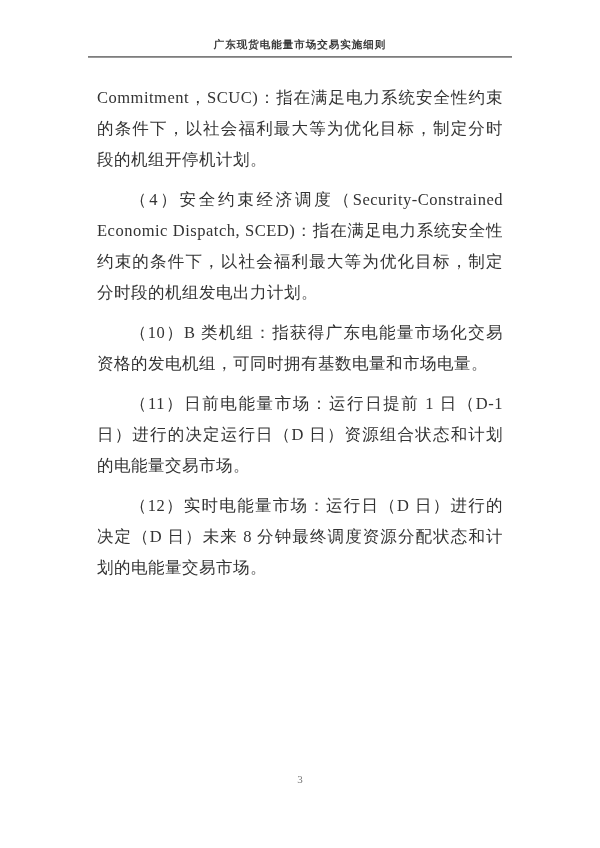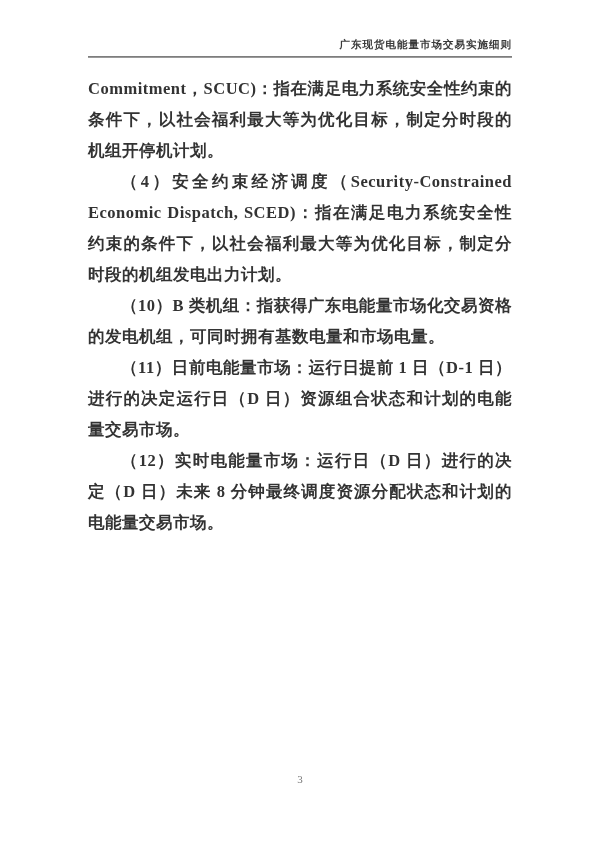--- a/index.html
+++ b/index.html
@@ -14,21 +14,21 @@
     background: #ffffff;
     overflow: hidden;
     font-family: "Liberation Serif", "DejaVu Serif", serif;
     color: #333333;
   }
   .running-header {
     position: absolute;
     top: 38px;
     left: 88px;
     width: 424px;
-    text-align: right;
+    text-align: center;
     font-family: "Liberation Sans", "DejaVu Sans", sans-serif;
     font-size: 10.5px;
     font-weight: 600;
     letter-spacing: 1px;
     color: #3a3a3a;
     white-space: nowrap;
   }
   .header-rule {
     position: absolute;
     top: 56px;
@@ -41,23 +41,22 @@
     position: absolute;
     top: 73px;
     left: 88px;
     width: 424px;
     font-size: 16.5px;
     line-height: 31px;
     text-align: justify;
     letter-spacing: 0.5px;
   }
   .para {
-    margin: 0;
+    margin: 9px;
     text-align: justify;
-    font-weight: bold;
   }
   .para.indent {
     text-indent: 2em;
   }
   .page-footer {
     position: absolute;
     top: 773px;
     left: 0;
     width: 600px;
     text-align: center;

